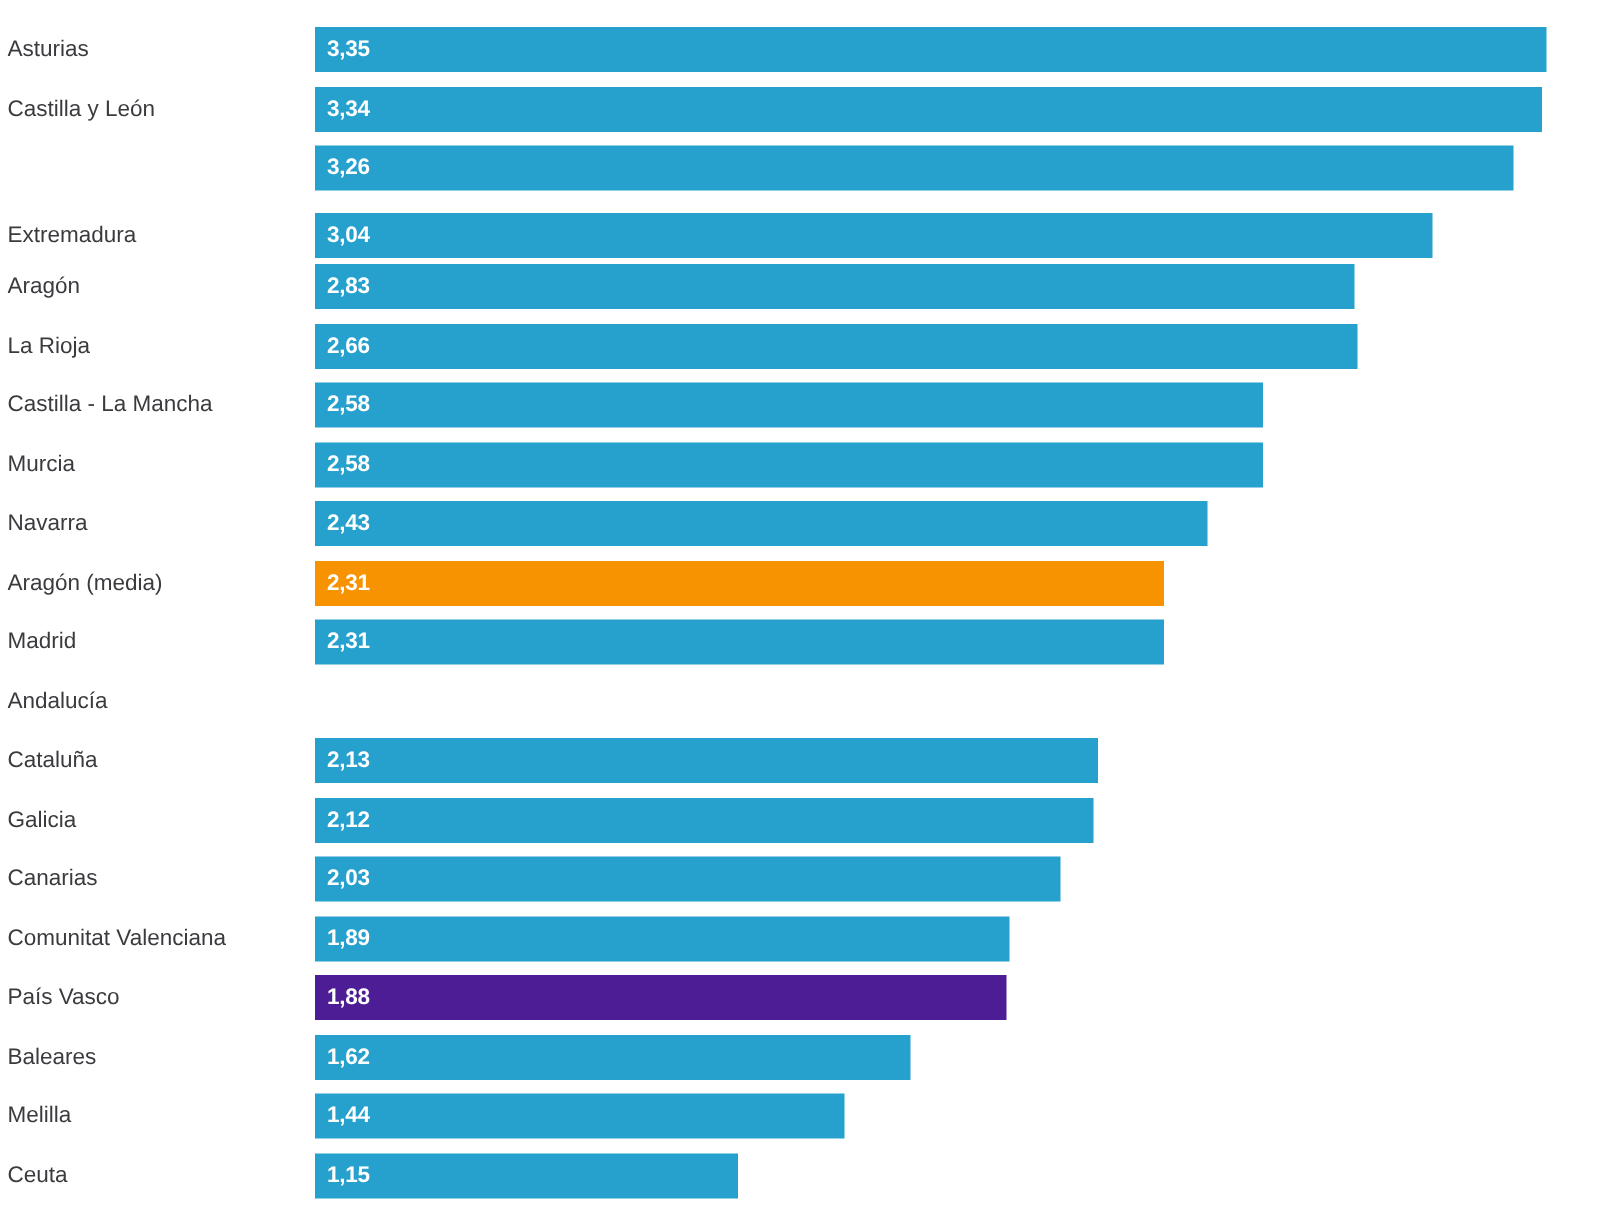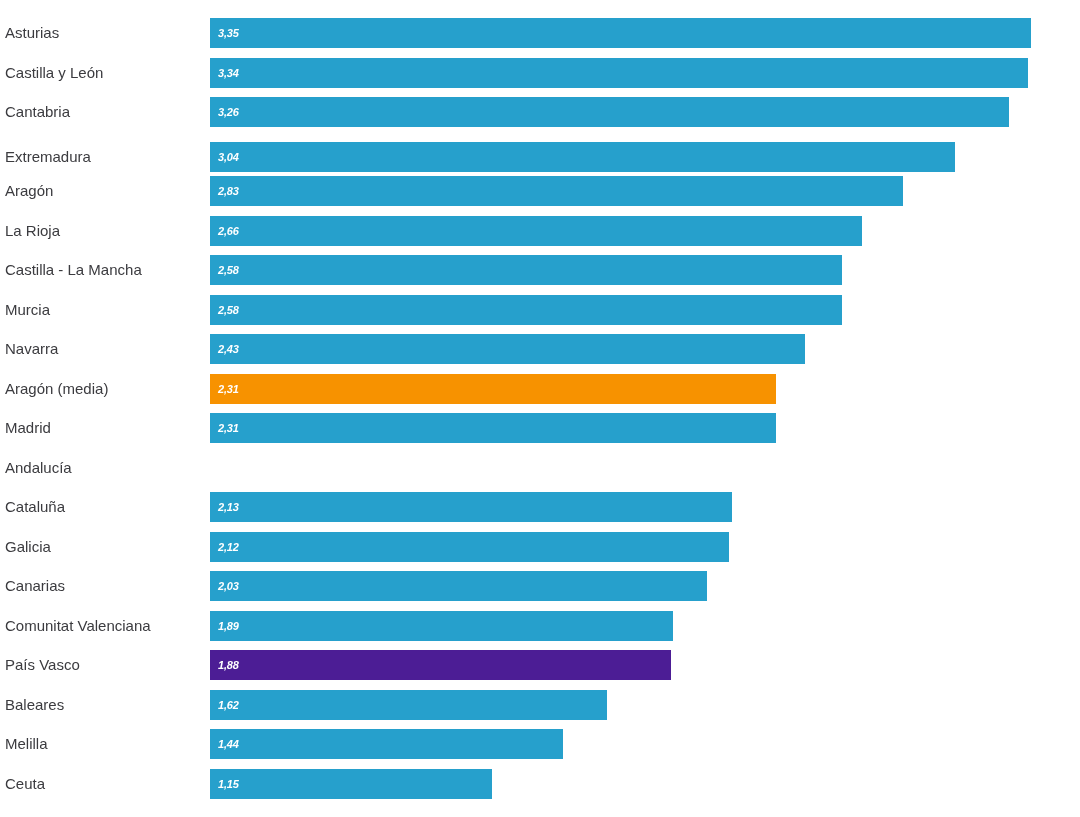--- a/index.html
+++ b/index.html
@@ -86,26 +86,25 @@
 
   .bar.highlight-mean { background: #f79200; }
   .bar.highlight-low  { background: #4c1d95; }
 
   .bar-value {
     position: absolute;
     left: 8px;
     top: 0;
     height: 36px;
     line-height: 30px;
-    font-size: 11px;
+    font-size: 15px;
     font-weight: bold;
     color: #ffffff;
     white-space: nowrap;
     letter-spacing: -0.2px;
-    font-style: italic;
   }
 </style>
 </head>
 <body>
 
 <div id="chart-figure">
 
   <div id="chart-title"></div>
 
   <div id="plot-area">
@@ -119,21 +118,20 @@
       </div>
       <div class="bar-row" style="top: 43.5px; padding-left: 16px;">
         <div class="row-label">Castilla y León</div>
         <div class="bar-track">
           <div class="bar" style="width: 818.3px;">
             <span class="bar-value">3,34</span>
           </div>
         </div>
       </div>
       <div class="bar-row" style="top: 83px;">
-        <div class="row-label">Cantabria</div>
         <div class="bar-track">
           <div class="bar" style="width: 798.7px;">
             <span class="bar-value">3,26</span>
           </div>
         </div>
       </div>
       <div class="bar-row" style="top: 128px; padding-left: 32px;">
         <div class="row-label">Extremadura</div>
         <div class="bar-track">
           <div class="bar" style="width: 744.8px;">
@@ -145,21 +143,21 @@
         <div class="row-label">Aragón</div>
         <div class="bar-track">
           <div class="bar" style="width: 693.35px;">
             <span class="bar-value">2,83</span>
           </div>
         </div>
       </div>
       <div class="bar-row" style="top: 201.5px;">
         <div class="row-label">La Rioja</div>
         <div class="bar-track">
-          <div class="bar" style="width: 651.7px;">
+          <div class="bar" style="width: 651.7px; padding-left: 43px;">
             <span class="bar-value">2,66</span>
           </div>
         </div>
       </div>
       <div class="bar-row" style="top: 241px;">
         <div class="row-label">Castilla - La Mancha</div>
         <div class="bar-track">
           <div class="bar" style="width: 632.1px;">
             <span class="bar-value">2,58</span>
           </div>

